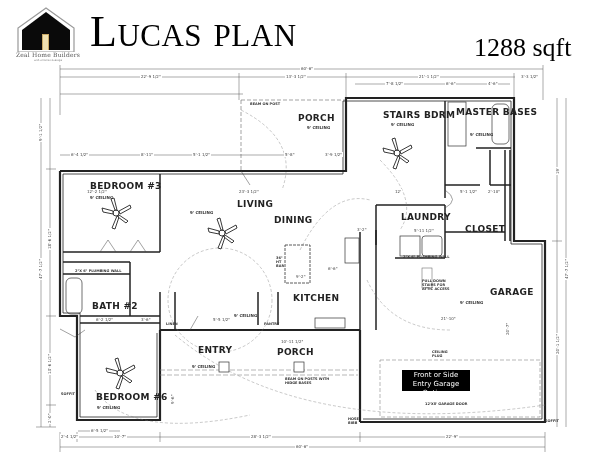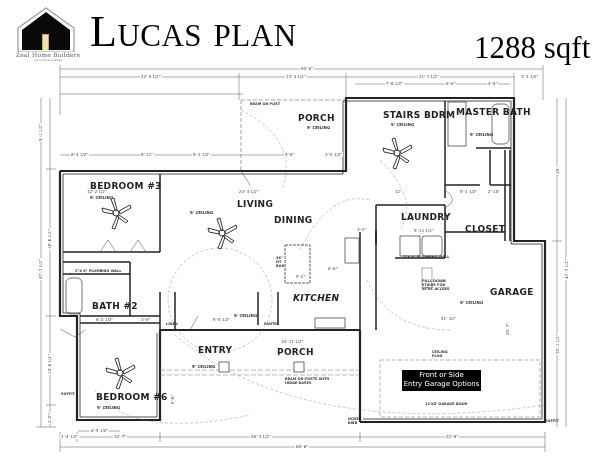--- a/index.html
+++ b/index.html
@@ -2,28 +2,28 @@
 <html><head>
 <meta charset="utf-8">
 <style>
   html, body { margin:0; padding:0; background:#ffffff; }
   body { width:600px; height:462px; position:relative; overflow:hidden; font-family:"DejaVu Sans", sans-serif; color:#1a1a1a; }
   .abs { position:absolute; }
   .logo { left:8px; top:6px; width:76px; height:58px; }
   .logo-text { position:absolute; left:0; top:45px; width:80px; text-align:center; font-family:"DejaVu Serif", serif; font-size:6px; letter-spacing:0.2px; color:#555; white-space:nowrap; }
   .logo-sub { position:absolute; left:14px; top:53px; width:52px; text-align:center; font-size:2.5px; color:#777; white-space:nowrap; }
   .title { left:90px; top:6px; font-family:"Liberation Serif", serif; font-size:44px; letter-spacing:0.5px; color:#000; line-height:52px; font-variant:small-caps; }
-  .sqft { left:474px; top:34px; font-family:"Liberation Serif", serif; font-size:31px; color:#000; line-height:28px; }
+  .sqft { left:474px; top:34px; font-family:"Liberation Serif", serif; font-size:26px; color:#000; line-height:28px; }
   svg.plan { position:absolute; left:0; top:0; }
   .room { position:absolute; font-family:"DejaVu Sans", sans-serif; font-size:9px; font-weight:bold; letter-spacing:0.3px; color:#222; white-space:nowrap; }
   .ceil { position:absolute; font-size:4px; color:#333; white-space:nowrap; font-weight:bold; }
   .note { position:absolute; font-size:3.5px; color:#333; white-space:nowrap; font-weight:bold; line-height:4px; }
   .dim { position:absolute; font-size:4px; color:#444; white-space:nowrap; background:#fff; padding:0 1px; line-height:5px; }
   .dimv { position:absolute; font-size:4px; color:#444; white-space:nowrap; background:#fff; transform:rotate(-90deg); transform-origin:left top; line-height:5px; padding:0 1px; }
-  .garage-opt { left:402px; top:370px; width:79px; height:20px; background:#000; color:#fff; font-family:"DejaVu Sans", sans-serif; font-size:7px; text-align:center; line-height:9px; padding-top:1px; }
+  .garage-opt { left:402px; top:370px; width:68px; height:20px; background:#000; color:#fff; font-family:"DejaVu Sans", sans-serif; font-size:7px; text-align:center; line-height:9px; padding-top:1px; }
 </style>
 </head>
 <body>
 
 <div class="abs logo">
   <svg width="76" height="46" viewBox="0 0 76 46">
     <polygon points="38,2 66,22 66,46 10,46 10,22" fill="none" stroke="#999" stroke-width="1.2"></polygon>
     <polygon points="38,6 62,24 62,44 14,44 14,24" fill="#0a0a0a"></polygon>
     <rect x="34" y="28" width="7" height="16" fill="#c8a866"></rect>
     <rect x="35" y="29" width="5" height="15" fill="#f0e0b0"></rect>
@@ -206,35 +206,35 @@
   </g>
 </svg>
 
 <div class="room" style="left:298px; top:113px;">PORCH</div>
 <div class="ceil" style="left:307px; top:125px;">9' CEILING</div>
 <div class="note" style="left:250px; top:102px;">BEAM ON POST</div>
 
 <div class="room" style="left:383px; top:110px;">STAIRS BDRM</div>
 <div class="ceil" style="left:391px; top:122px;">9' CEILING</div>
 
-<div class="room" style="left:456px; top:107px;">MASTER BATH</div>
+<div class="room" style="left:456px; top:107px;">MASTER BASES</div>
 <div class="ceil" style="left:470px; top:132px;">9' CEILING</div>
 
 <div class="room" style="left:90px; top:181px;">BEDROOM #3</div>
 <div class="ceil" style="left:90px; top:195px;">9' CEILING</div>
 
 <div class="room" style="left:193px; top:199px;padding-left:44px;">LIVING</div>
 <div class="ceil" style="left:190px; top:210px;">9' CEILING</div>
 
 <div class="room" style="left:274px; top:215px;">DINING</div>
 
 <div class="room" style="left:401px; top:212px;">LAUNDRY</div>
 <div class="room" style="left:465px; top:224px;">CLOSET</div>
 
-<div class="room" style="left:293px; top:293px;font-style:italic;">KITCHEN</div>
+<div class="room" style="left:293px; top:293px;">KITCHEN</div>
 <div class="note" style="left:276px; top:256px; width:10px; white-space:normal;">36" HT BAR</div>
 
 <div class="room" style="left:458px; top:287px;margin-left:32px;">GARAGE</div>
 <div class="ceil" style="left:460px; top:300px;">9' CEILING</div>
 <div class="note" style="left:422px; top:279px; width:34px; white-space:normal;">PULL DOWN STAIRS FOR ATTIC ACCESS</div>
 <div class="note" style="left:432px; top:350px; width:16px; white-space:normal;">CEILING PLUG</div>
 <div class="note" style="left:425px; top:402px;">12'X8' GARAGE DOOR</div>
 
 <div class="room" style="left:92px; top:301px;">BATH #2</div>
 <div class="room" style="left:198px; top:298px;margin-top:47px;">ENTRY</div>

